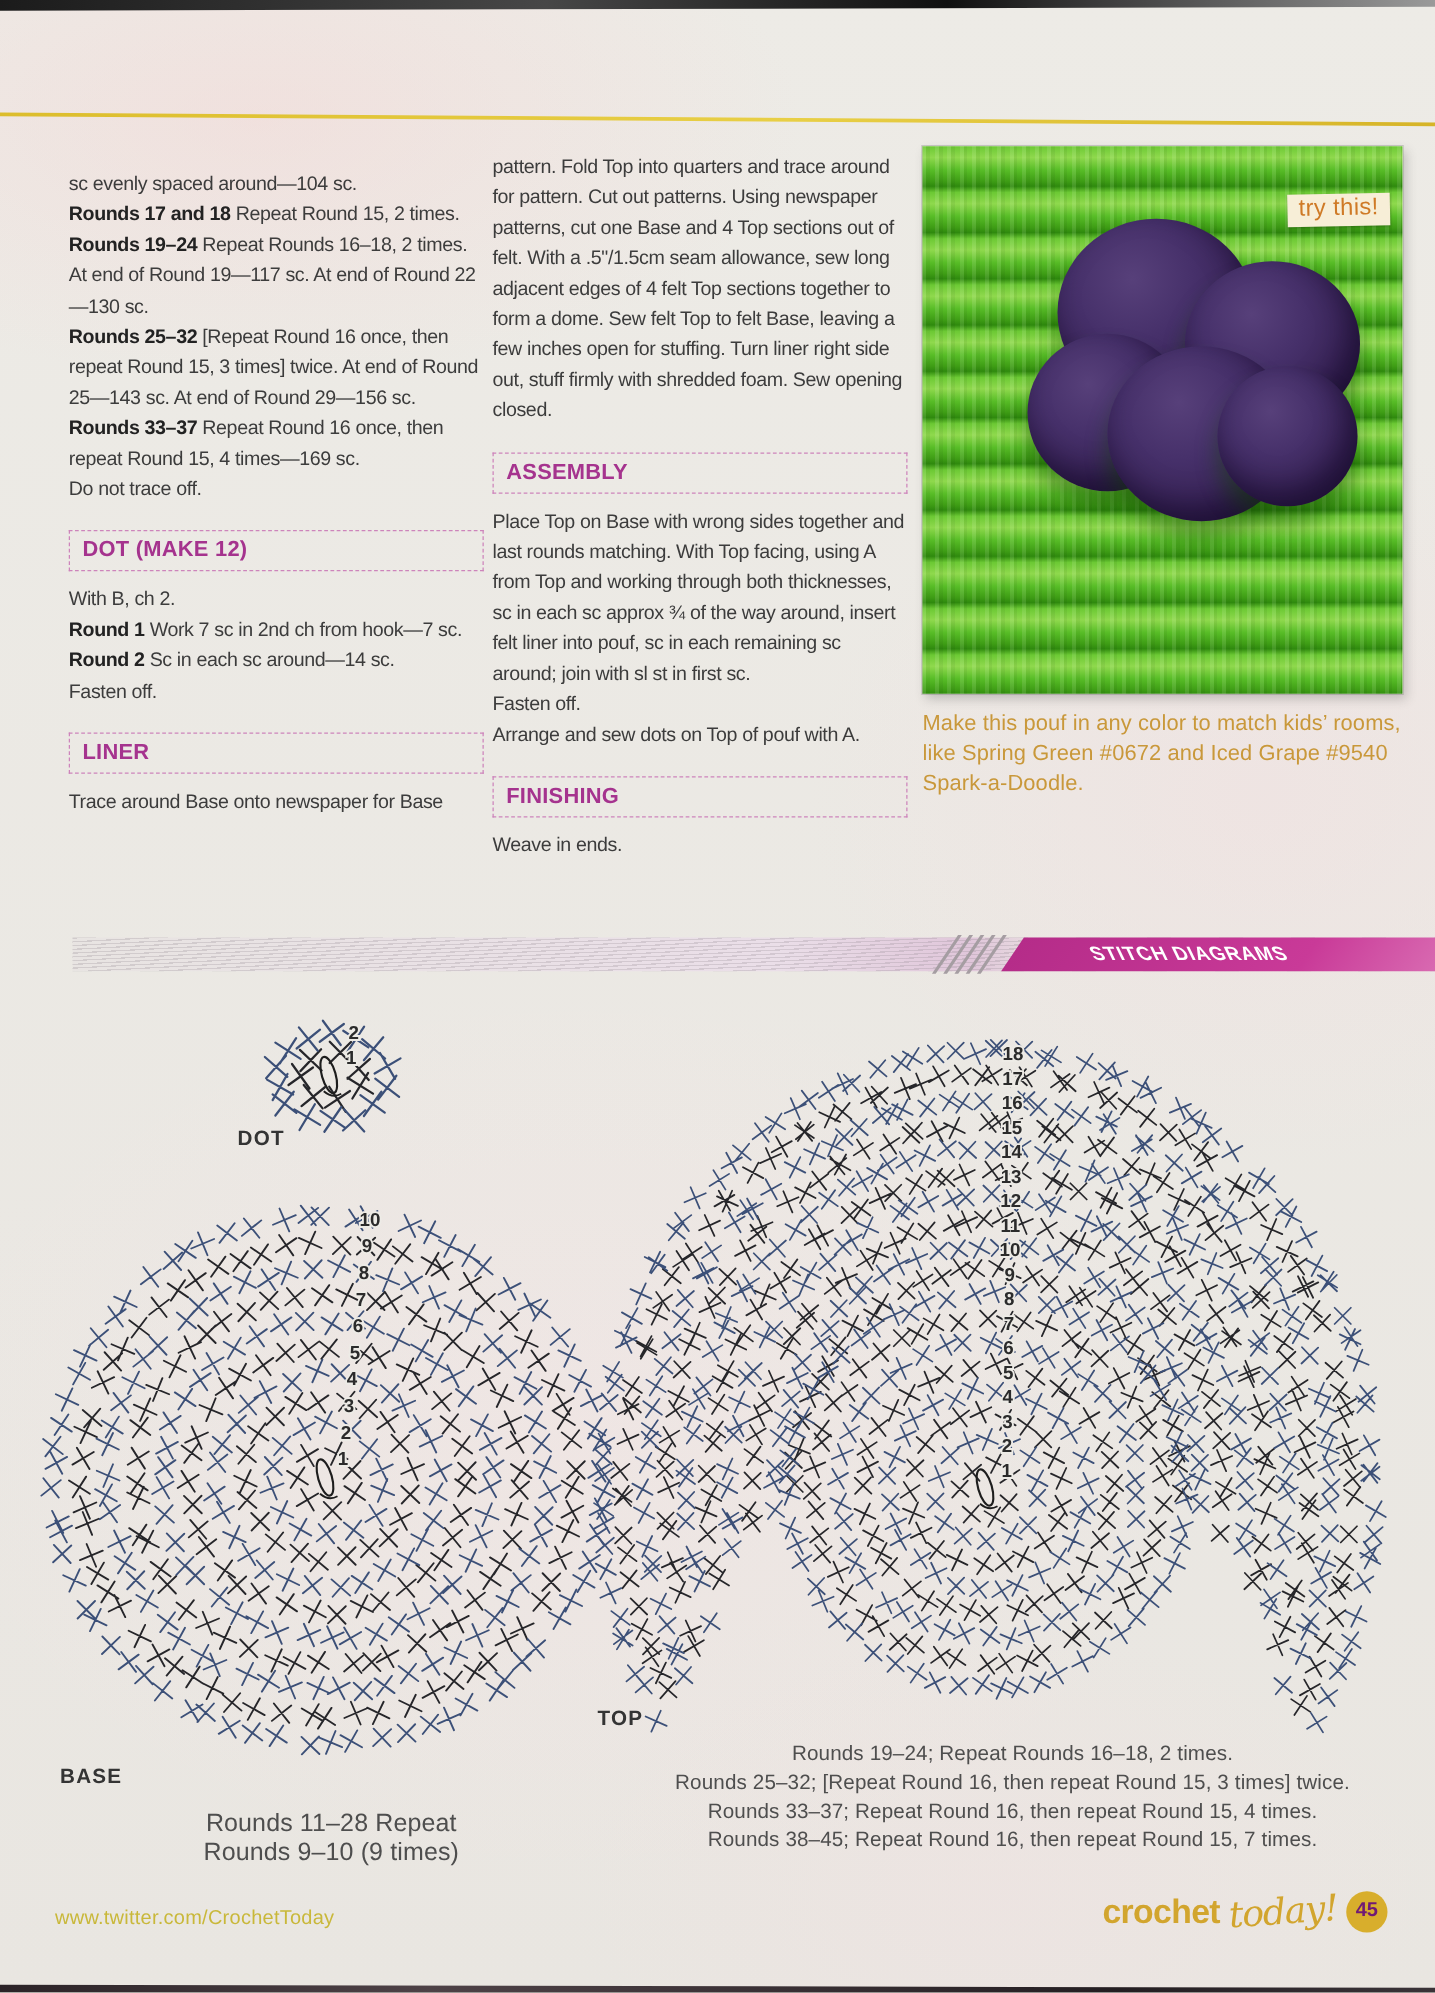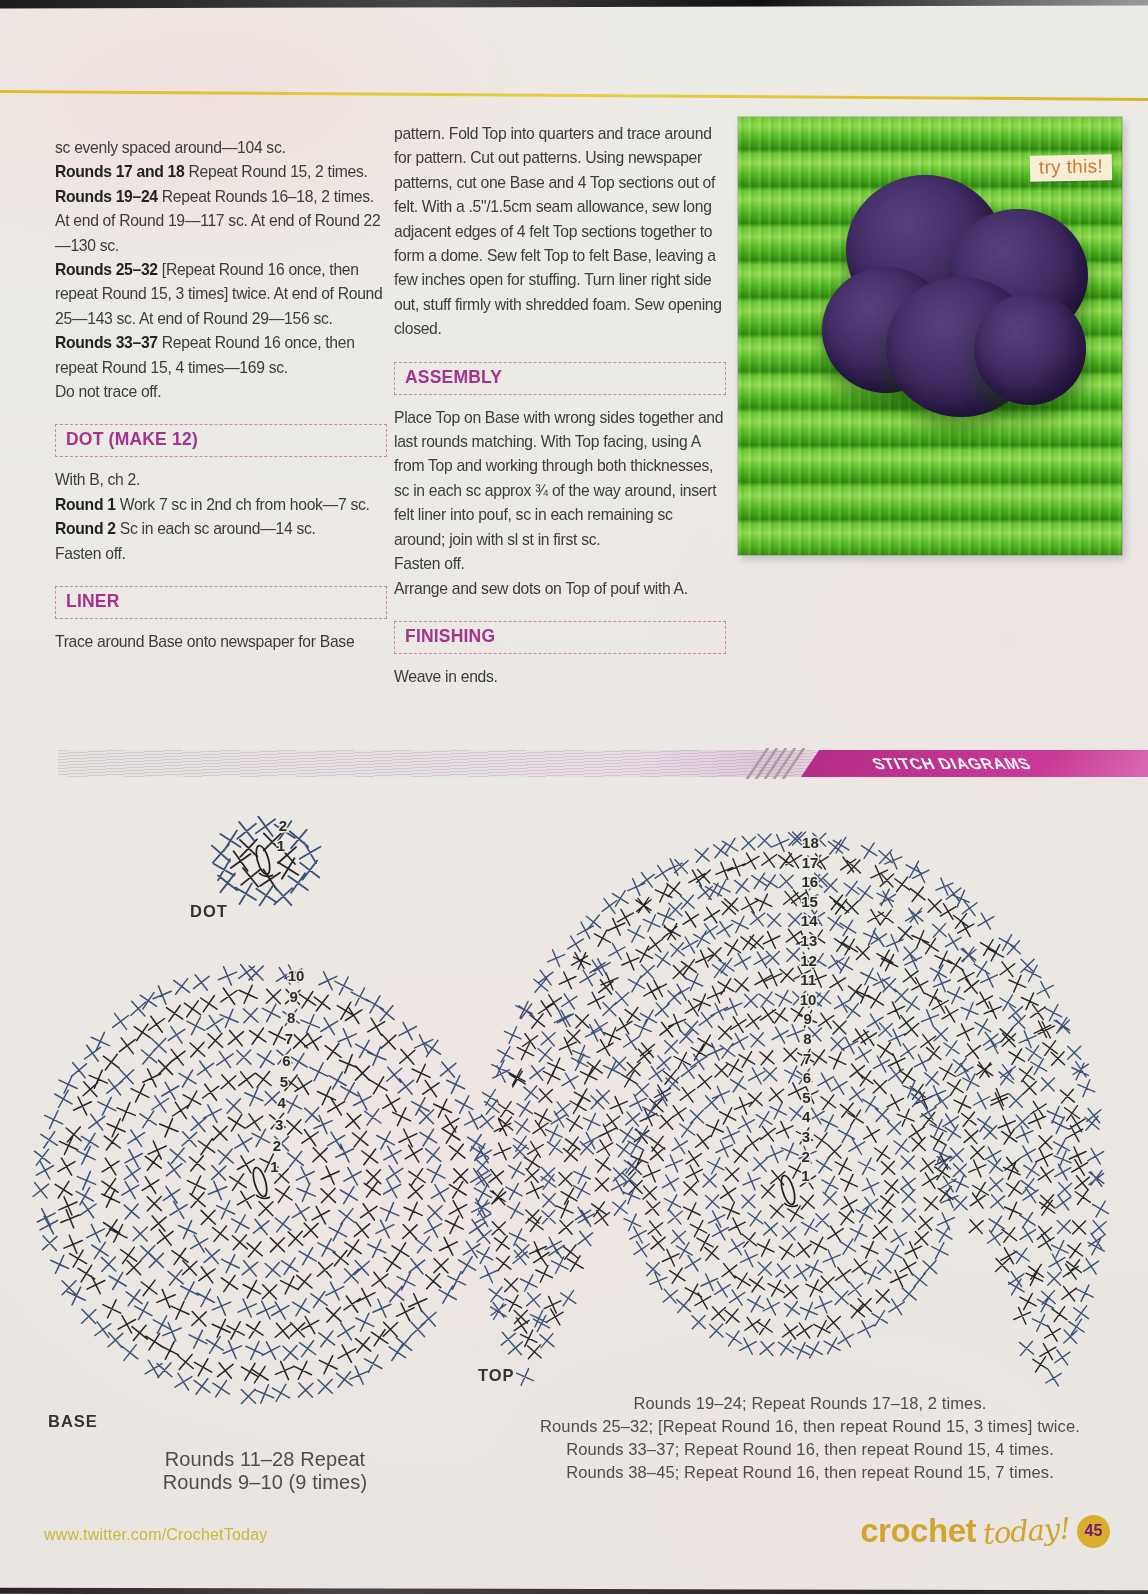--- a/index.html
+++ b/index.html
@@ -71,21 +71,21 @@
   svg.diagram{position:absolute;overflow:visible;}
   .diag-label{position:absolute;text-align:left;font-weight:bold;font-size:16.5px;
     color:#343434;letter-spacing:1px;}
   .diag-caption{position:absolute;text-align:center;color:#4e4e4e;}
   .diag-caption div{font-size:20px;line-height:23px;letter-spacing:0.1px;}
   #top-caption div{font-size:16.5px;}
 
   
   .footer-url{position:absolute;left:44px;top:1526px;color:#c9b83a;font-size:16px;letter-spacing:0.2px;}
   .brand{position:absolute;right:38px;top:1512px;display:flex;align-items:center;gap:7px;}
-  .brand .b-reg{color:#d2a52e;font-size:33px;font-weight:bold;letter-spacing:-0.5px;text-align:right;}
+  .brand .b-reg{color:#d2a52e;font-size:27px;font-weight:bold;letter-spacing:-0.5px;text-align:right;}
   .brand .b-script{color:#d2a52e;font-size:29px;font-style:italic;font-family:"DejaVu Serif",serif;
     transform:rotate(-4deg);letter-spacing:-1px;}
   .page-badge{width:33px;height:33px;border-radius:50%;background:#d8ae2c;color:#701a75;
     font-size:16px;font-weight:bold;display:flex;align-items:center;justify-content:center;}
 </style>
 </head>
 <body>
 
 <div class="page">
   <div class="scan-top"></div>
@@ -136,20 +136,21 @@
   <div class="photo">
     <div class="pouf">
       <i class="b1"></i>
         <i class="b2"></i>
         <i class="b3"></i>
         <i class="b4"></i>
         <i class="b5"></i>
     </div>
     <div class="try-tag">try this!</div>
   </div>
+  <div class="photo-caption">Make this pouf in any color to match kids’ rooms, like Spring Green #0672 and Iced Grape #9540 Spark-a-Doodle.</div>
 
   <div class="banner">
     <div class="banner-stripes"></div>
     <div class="hatch">
       <i style="left:0"></i>
         <i style="left:9px"></i>
         <i style="left:18px"></i>
         <i style="left:27px"></i>
         <i style="left:36px"></i>
     </div>
@@ -210,21 +211,21 @@
       <text x="330.6" y="155.61999999999998" font-size="15" font-weight="bold" font-family="&quot;Liberation Sans&quot;, sans-serif" fill="#2b2b2b" text-anchor="middle" stroke="#edebe6" stroke-width="3" paint-order="stroke">12</text>
       <text x="330.9" y="136.01999999999998" font-size="15" font-weight="bold" font-family="&quot;Liberation Sans&quot;, sans-serif" fill="#2b2b2b" text-anchor="middle" stroke="#edebe6" stroke-width="3" paint-order="stroke">13</text>
       <text x="331.2" y="116.41999999999996" font-size="15" font-weight="bold" font-family="&quot;Liberation Sans&quot;, sans-serif" fill="#2b2b2b" text-anchor="middle" stroke="#edebe6" stroke-width="3" paint-order="stroke">14</text>
       <text x="331.5" y="96.82" font-size="15" font-weight="bold" font-family="&quot;Liberation Sans&quot;, sans-serif" fill="#2b2b2b" text-anchor="middle" stroke="#edebe6" stroke-width="3" paint-order="stroke">15</text>
       <text x="331.8" y="77.21999999999997" font-size="15" font-weight="bold" font-family="&quot;Liberation Sans&quot;, sans-serif" fill="#2b2b2b" text-anchor="middle" stroke="#edebe6" stroke-width="3" paint-order="stroke">16</text>
       <text x="332.1" y="57.619999999999955" font-size="15" font-weight="bold" font-family="&quot;Liberation Sans&quot;, sans-serif" fill="#2b2b2b" text-anchor="middle" stroke="#edebe6" stroke-width="3" paint-order="stroke">17</text>
       <text x="332.4" y="38.01999999999999" font-size="15" font-weight="bold" font-family="&quot;Liberation Sans&quot;, sans-serif" fill="#2b2b2b" text-anchor="middle" stroke="#edebe6" stroke-width="3" paint-order="stroke">18</text>
     </svg>
   <div class="diag-label" style="left:478px;top:1366px;width:560px">TOP</div>
   <div id="top-caption" class="diag-caption" style="left:490px;top:1392px;width:640px">
-      <div>Rounds 19–24; Repeat Rounds 17–18, 2 times.</div>
+      <div>Rounds 19–24; Repeat Rounds 16–18, 2 times.</div>
       <div>Rounds 25–32; [Repeat Round 16, then repeat Round 15, 3 times] twice.</div>
       <div>Rounds 33–37; Repeat Round 16, then repeat Round 15, 4 times.</div>
       <div>Rounds 38–45; Repeat Round 16, then repeat Round 15, 7 times.</div>
     </div>
 
   <div class="footer-url">www.twitter.com/CrochetToday</div>
   <div class="brand">
     <span class="b-reg">crochet</span>
     <span class="b-script">today!</span>
     <span class="page-badge">45</span>

